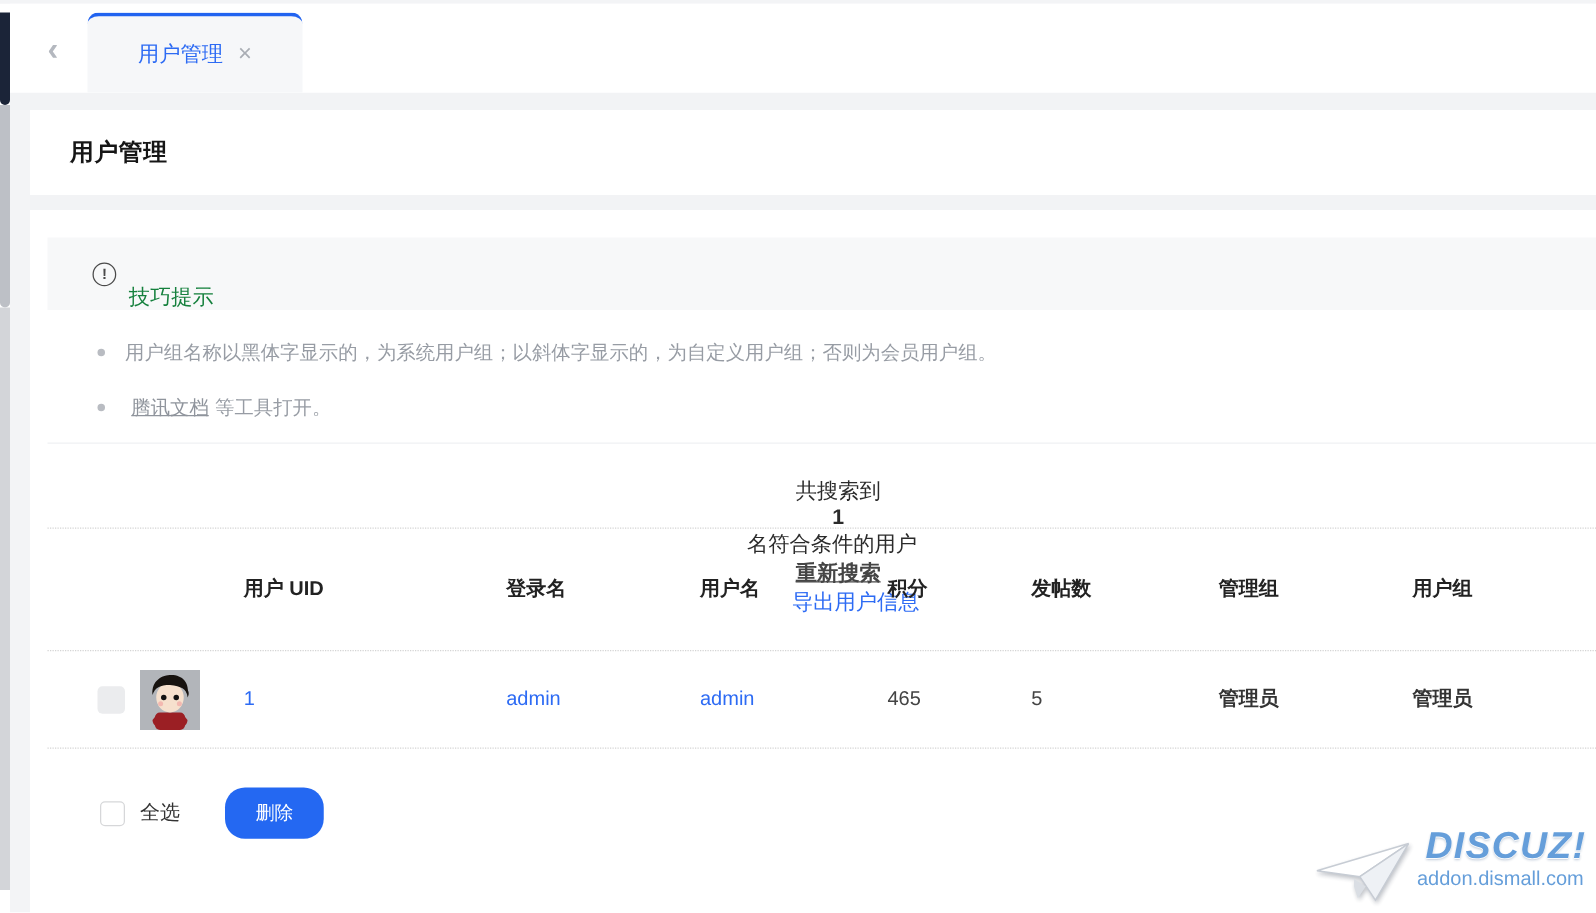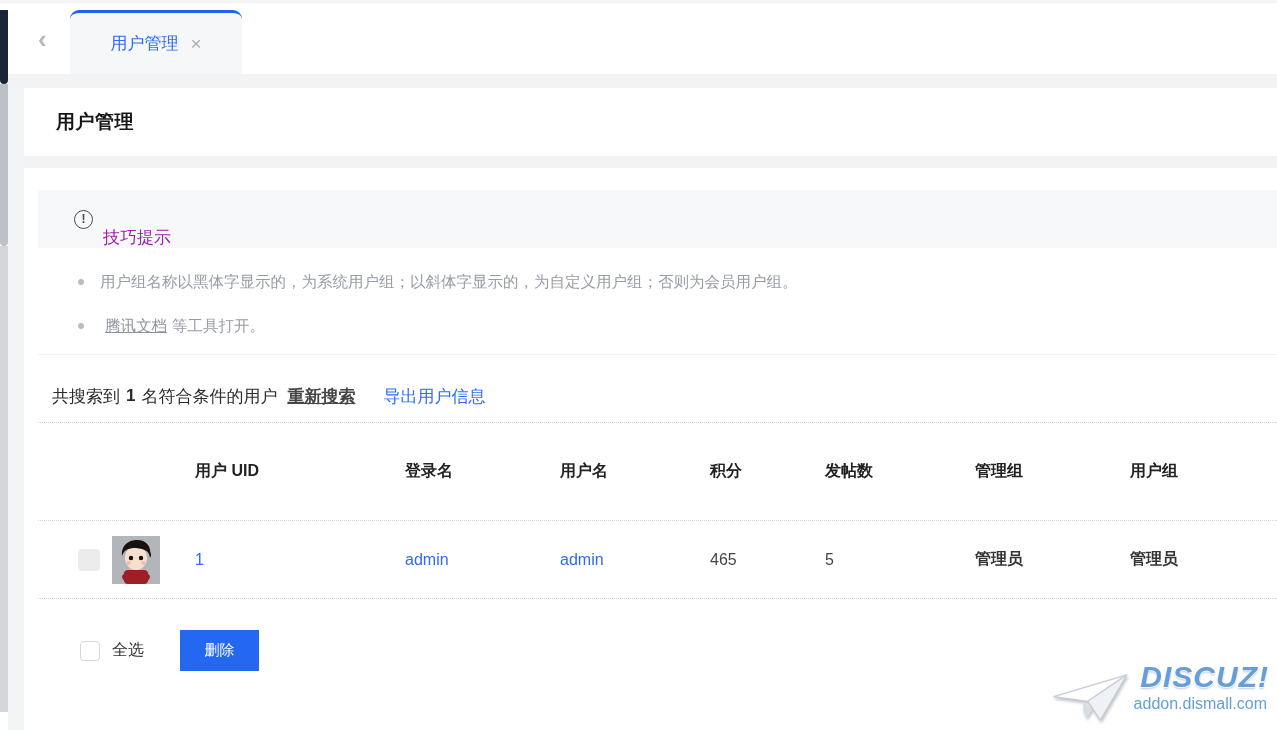--- a/index.html
+++ b/index.html
@@ -52,28 +52,28 @@
   
   .tips { margin:22px 0 0 14px; border-bottom:1px solid #f0f1f3; }
   .tips-header {
     height:58px; background:#f7f8f9; display:flex; align-items:center; padding-left:36px; gap:10px;
   }
   .tips-info-icon {
     width:19px; height:19px; border:1.6px solid #4a4a4a; border-radius:50%;
     display:flex; align-items:center; justify-content:center;
     font-size:12px; font-weight:bold; color:#4a4a4a; flex:0 0 auto;
   }
-  .tips-title { font-size:17px; color:#a21caf;margin-top:36px; }
+  .tips-title { font-size:17px; color:#15803d;margin-top:36px; }
   .tips-body { padding:12px 0 6px; }
   .tip-line { height:44px; display:flex; align-items:center; padding-left:40px; font-size:15.5px; color:#979ca4; }
   .tip-dot { width:6px; height:6px; border-radius:50%; background:#b9bcc2; margin-right:16px; flex:0 0 auto; }
   .tip-link { color:#8f949c; text-decoration:underline; margin:0 5px; cursor:pointer; }
 
   
-  .summary { margin:26px 0 0 28px; height:30px; display:flex; align-items:center; font-size:17px; color:#2b2b2b; }
+  .summary { margin:26px 0 0 40px; height:30px; display:flex; align-items:center; font-size:17px; color:#2b2b2b;flex-direction:column; }
   .summary .count { font-weight:bold; margin:0 6px; }
   .summary .suffix { margin-right:10px; }
   .research-link { color:#454545; text-decoration:underline; cursor:pointer;font-weight:bold; }
   .export-link { color:#2d6bf4; margin-left:28px; cursor:pointer; }
 
   
   .user-table { margin:11px 0 0 14px; border-top:1px dotted #d4d4d4; }
   .tgrid { display:grid; grid-template-columns:64px 84px 210px 155px 150px 115px 150px 155px 1fr; align-items:center; }
   .thead { height:98px; border-bottom:1px dotted #d4d4d4; font-weight:bold; font-size:16px; color:#222; }
   .trow  { height:78px; border-bottom:1px dotted #d4d4d4; font-size:16px; color:#444; }
@@ -85,21 +85,21 @@
   .cell-link { color:#2d6bf4; cursor:pointer; }
   .cell-bold { font-weight:bold; color:#333; }
 
   
   .footer-controls { margin:31px 0 0 56px; display:flex; align-items:center; }
   .select-all-box {
     width:20px; height:20px; background:#fff; border:1px solid #d6d7d9; border-radius:4px; cursor:pointer;
   }
   .select-all-label { font-size:16px; color:#333; margin-left:12px; }
   .delete-btn {
-    margin-left:36px; width:79px; height:41px; background:#2468f2; border:none; border-radius:0;
+    margin-left:36px; width:79px; height:41px; background:#2468f2; border:none; border-radius:16px;
     color:#fff; font-size:15px; font-family:inherit; cursor:pointer;
   }
 
   
   .watermark {
     position:absolute; right:8px; top:492px; display:flex; align-items:flex-start; gap:4px;
     opacity:.95; pointer-events:none;
   }
   .wm-plane { margin-top:10px; filter:drop-shadow(1px 2px 1.5px rgba(60,70,85,.35)); }
   .wm-text { display:flex; flex-direction:column; align-items:flex-end; }

